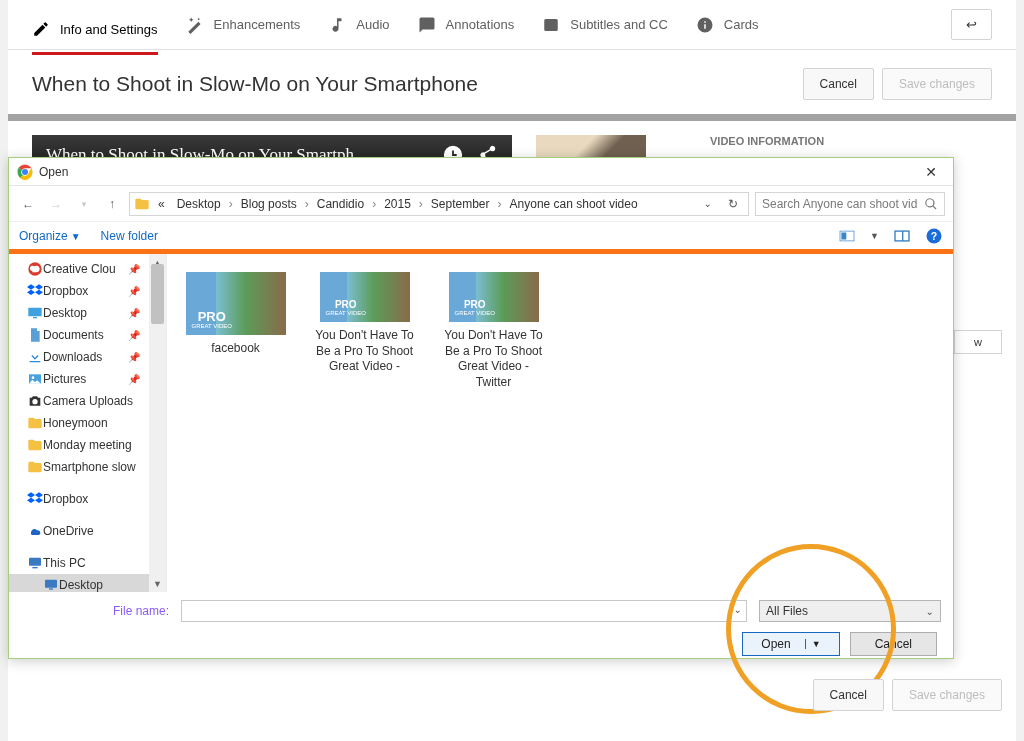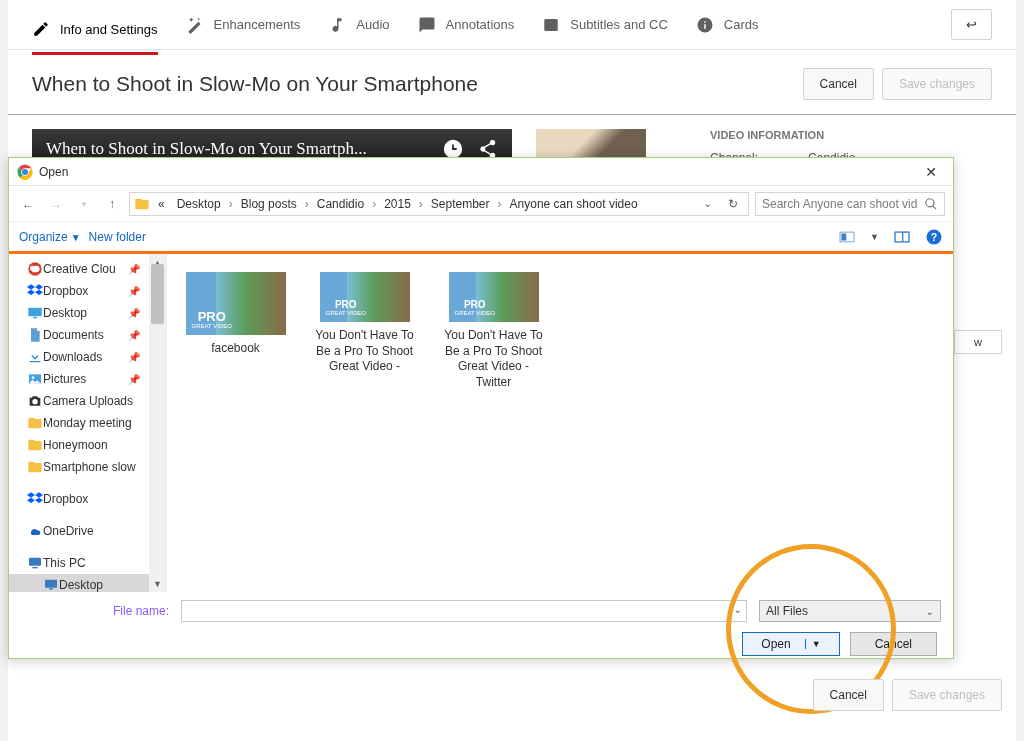--- a/index.html
+++ b/index.html
@@ -47,21 +47,21 @@
     border: 1px solid #d3d3d3;
     padding: 7px 14px;
     border-radius: 2px;
     cursor: pointer;
     color: #333;
   }
   .yt-title-row {
     display: flex;
     align-items: center;
     padding: 18px 24px 14px 24px;
-    border-bottom: 1px solid #a3a3a3;
+    border-bottom: 7px solid #a3a3a3;
   }
   .yt-title {
     font-size: 21px;
     color: #333;
     font-weight: 400;
     flex: 1;
   }
   .yt-btn {
     border: 1px solid #d3d3d3;
     background: #f8f8f8;
@@ -165,22 +165,22 @@
     padding: 0 6px;
     color: #7a7a7a;
     gap: 6px;
   }
   .search-box span { flex: 1; white-space: nowrap; overflow: hidden; }
   .dlg-tools {
     display: flex;
     align-items: center;
     height: 32px;
     padding: 0 10px;
-    gap: 8px;
-    border-bottom: 3px solid #f97316;
+    gap: 20px;
+    border-bottom: 5px solid #f97316;
   }
   .tool-link { color: #1169c6; cursor: pointer; }
   .tool-link .caret { color: #1169c6; font-size: 10px; margin-left: 3px;}
   .dlg-tools-right { margin-left: auto; display: flex; align-items: center; gap: 14px; }
   .help-ico { width: 18px; height: 18px; fill: #1a6dd6; }
   .dlg-body {
     display: flex;
     height: 338px;
   }
   .sidebar {
@@ -506,27 +506,27 @@
           <svg class="sb-ico" viewBox="0 0 24 24" fill="#333">
             <path d="M4 7h3l2-2h6l2 2h3v12H4z"></path>
             <circle cx="12" cy="13" r="4" fill="#fff"></circle>
           </svg>
           <span>Camera Uploads</span>
         </div>
       <div class="sb-item">
           <svg class="sb-ico" viewBox="0 0 24 24" fill="#f5c143">
             <path d="M10 4H4a2 2 0 0 0-2 2v12a2 2 0 0 0 2 2h16a2 2 0 0 0 2-2V8a2 2 0 0 0-2-2h-8l-2-2z"></path>
           </svg>
-          <span>Monday meeting</span>
+          <span>Honeymoon</span>
         </div>
       <div class="sb-item">
           <svg class="sb-ico" viewBox="0 0 24 24" fill="#f5c143">
             <path d="M10 4H4a2 2 0 0 0-2 2v12a2 2 0 0 0 2 2h16a2 2 0 0 0 2-2V8a2 2 0 0 0-2-2h-8l-2-2z"></path>
           </svg>
-          <span>Honeymoon</span>
+          <span>Monday meeting</span>
         </div>
       <div class="sb-item">
           <svg class="sb-ico" viewBox="0 0 24 24" fill="#f5c143">
             <path d="M10 4H4a2 2 0 0 0-2 2v12a2 2 0 0 0 2 2h16a2 2 0 0 0 2-2V8a2 2 0 0 0-2-2h-8l-2-2z"></path>
           </svg>
           <span>Smartphone slow</span>
         </div>
       <div class="sb-gap"></div>
       <div class="sb-item">
           <svg class="sb-ico" viewBox="0 0 24 24" fill="#0061fe">

